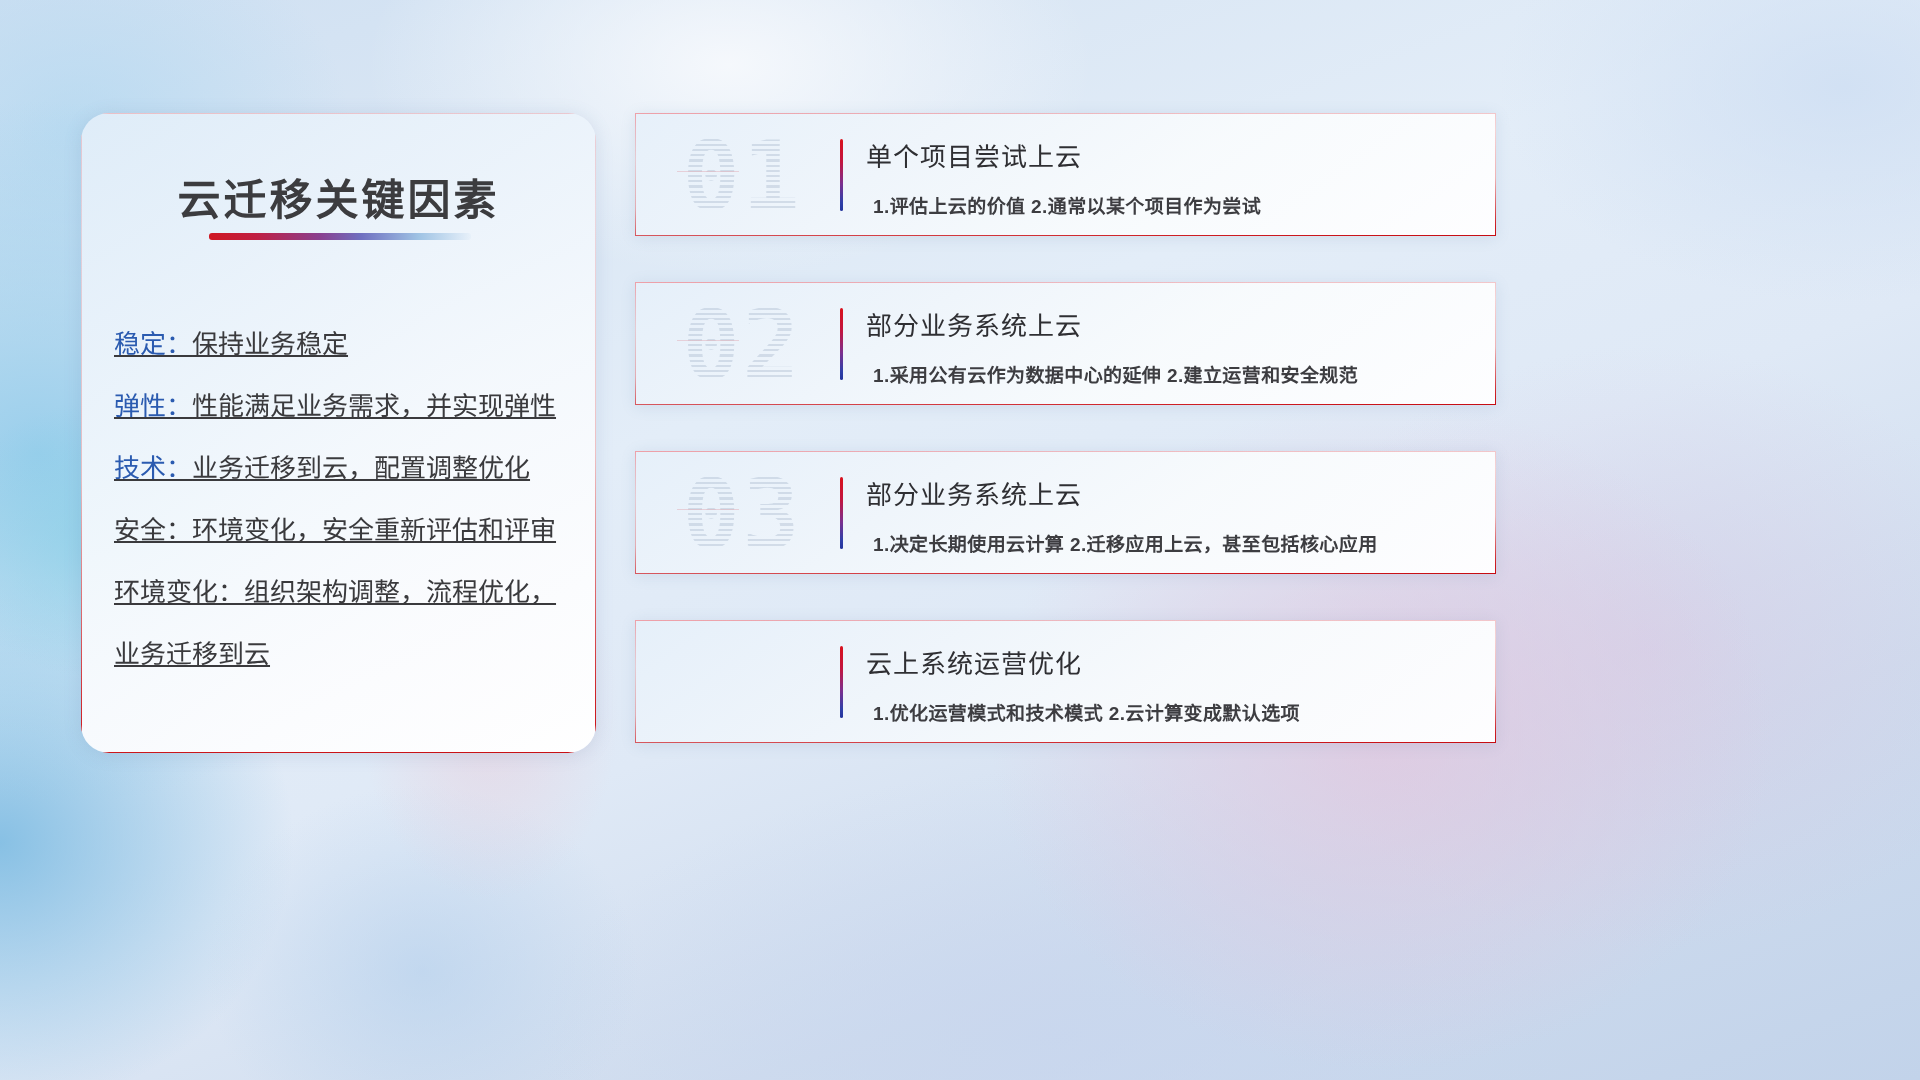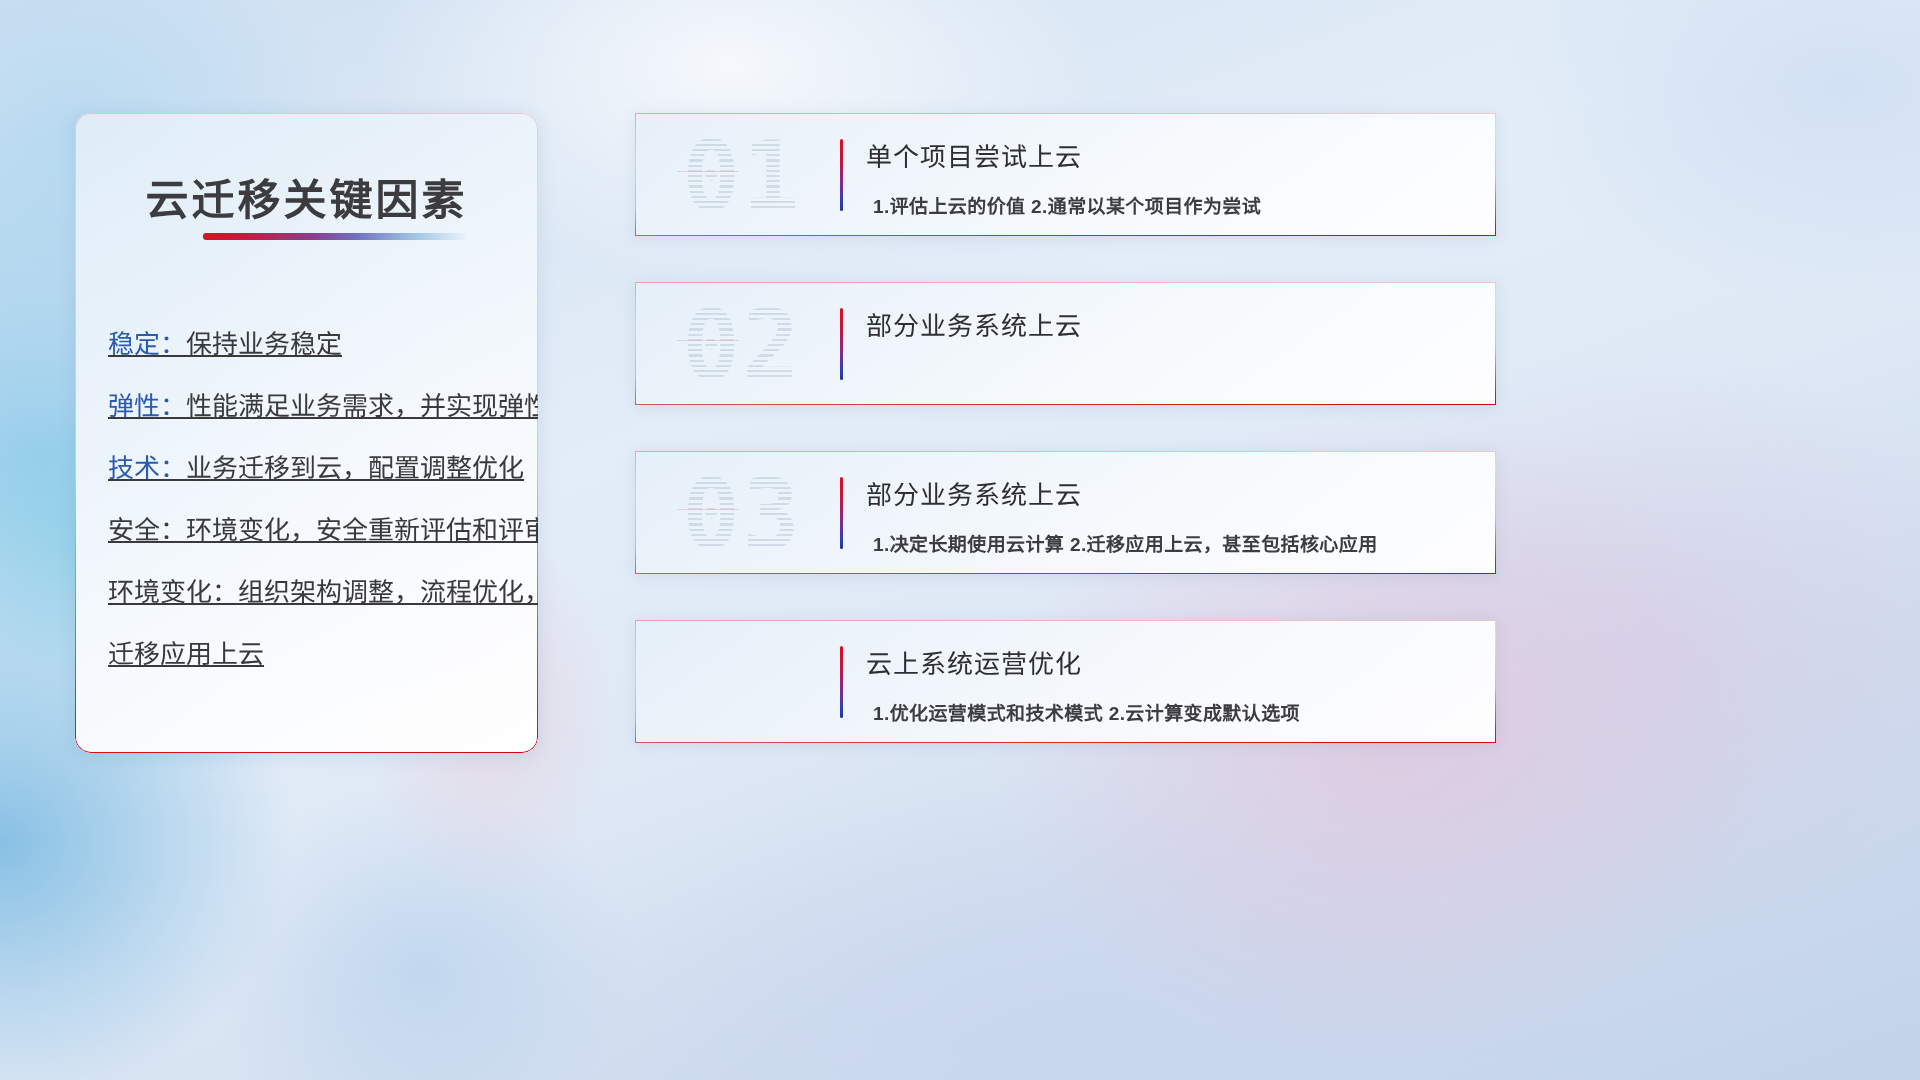--- a/index.html
+++ b/index.html
@@ -37,22 +37,22 @@
       radial-gradient(ellipse 300px 260px at 22% 90%, rgba(175,205,235,.55) 0%, rgba(175,205,235,0) 72%);
   }
   .bgGlowD{
     background:
       radial-gradient(ellipse 180px 260px at 25.5% 66%, rgba(234,200,214,.5) 0%, rgba(234,200,214,0) 72%),
       radial-gradient(ellipse 260px 200px at 6% 50%, rgba(126,206,228,.55) 0%, rgba(126,206,228,0) 70%);
   }
 
   
   #leftPanel{
-    position:absolute; left:75px; top:113px; width:463px; height:640px;
-    border-radius:16px;
+    position:absolute; left:81px; top:113px; width:515px; height:640px;
+    border-radius:28px;
     background:linear-gradient(155deg,
        rgba(226,238,249,.92) 0%,
        rgba(235,243,251,.94) 26%,
        rgba(245,249,253,.95) 52%,
        rgba(251,252,254,.97) 76%,
        rgba(255,255,255,.99) 100%);
     box-shadow:0 2px 18px rgba(90,120,160,.16);
     overflow:hidden;
     z-index:2;
   }
@@ -159,35 +159,36 @@
 
 <section id="leftPanel">
   <h1 id="panelTitle">云迁移关键因素</h1>
   <div id="titleRule"></div>
   <div id="factorList">
       <div class="factor"><span class="key">稳定：</span><span class="val">保持业务稳定</span></div>
       <div class="factor"><span class="key">弹性：</span><span class="val">性能满足业务需求，并实现弹性</span></div>
       <div class="factor"><span class="key">技术：</span><span class="val">业务迁移到云，配置调整优化</span></div>
       <div class="factor"><span class="key plain">安全：</span><span class="val">环境变化，安全重新评估和评审</span></div>
       <div class="factor"><span class="key plain">环境变化：</span><span class="val">组织架构调整，流程优化，</span></div>
-      <div class="factor"><span class="val">迁移应用上云</span></div>
+      <div class="factor"><span class="val">业务迁移到云</span></div>
     </div>
 </section>
 
 <section id="cardStack">
     <article class="card">
       <div class="numWatermark">01</div>
       <div class="cardBar"></div>
       <div class="cardTitle">单个项目尝试上云</div>
       <div class="cardDesc">1.评估上云的价值   2.通常以某个项目作为尝试</div>
     </article>
     <article class="card">
       <div class="numWatermark">02</div>
       <div class="cardBar"></div>
       <div class="cardTitle">部分业务系统上云</div>
+      <div class="cardDesc">1.采用公有云作为数据中心的延伸   2.建立运营和安全规范</div>
     </article>
     <article class="card">
       <div class="numWatermark">03</div>
       <div class="cardBar"></div>
       <div class="cardTitle">部分业务系统上云</div>
       <div class="cardDesc">1.决定长期使用云计算   2.迁移应用上云，甚至包括核心应用</div>
     </article>
     <article class="card">
       <div class="cardBar"></div>
       <div class="cardTitle">云上系统运营优化</div>

